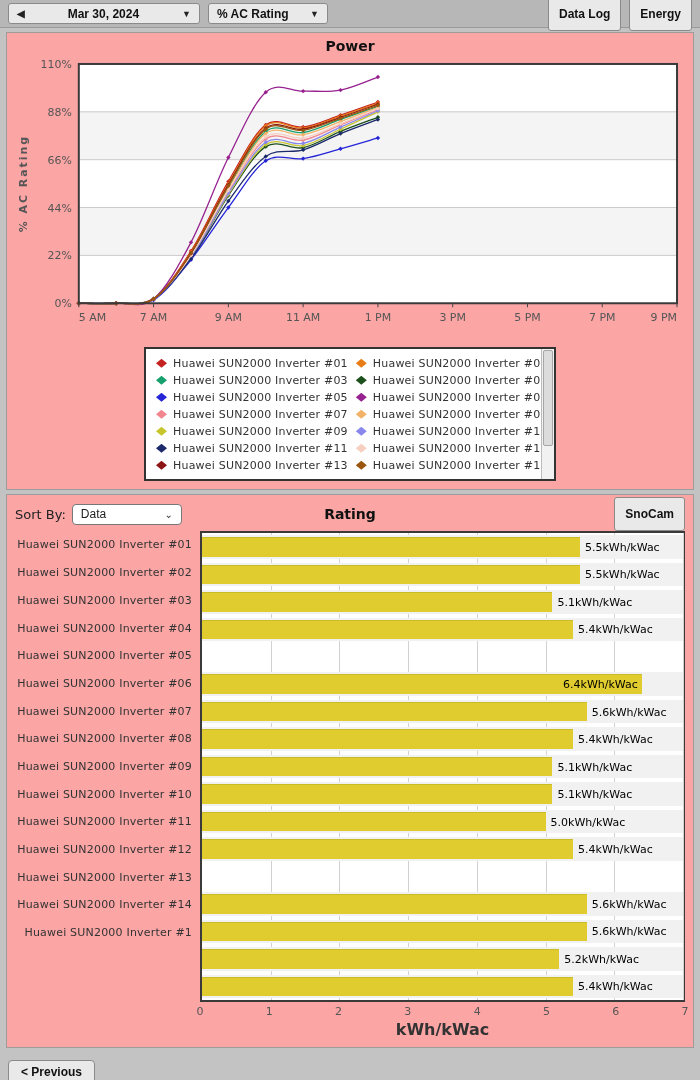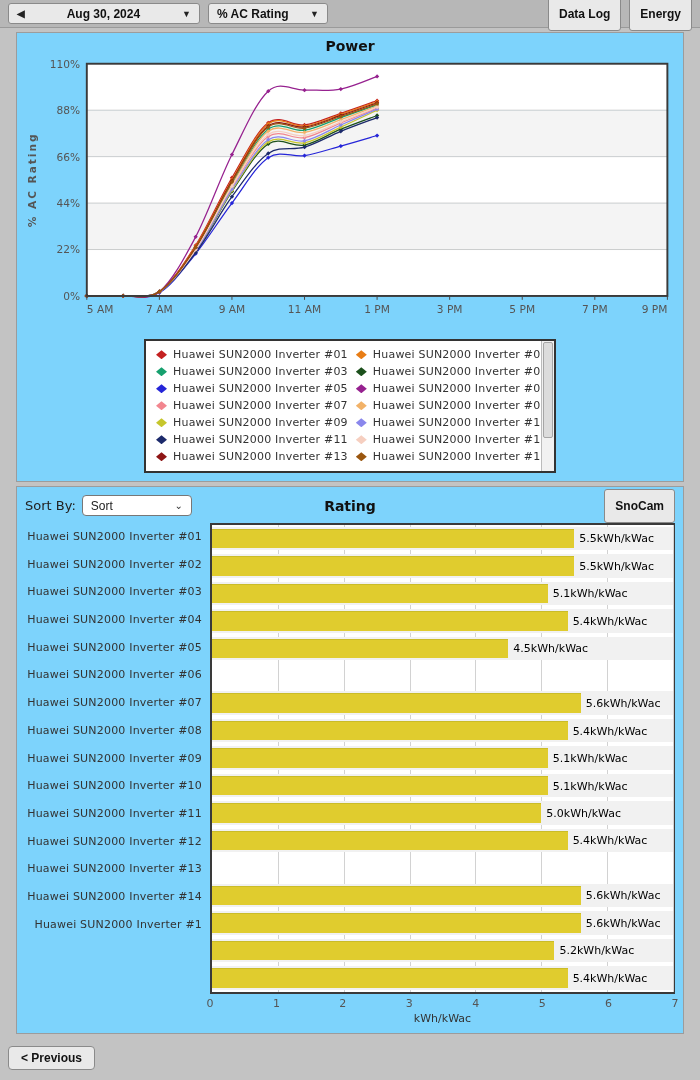--- a/index.html
+++ b/index.html
@@ -20,21 +20,21 @@
     display:flex; align-items:center; justify-content:center; cursor:pointer;
     font-family:"Liberation Sans",sans-serif;
   }
   .date-ctl { width:192px; justify-content:space-between; padding:2px 8px; }
   .metric-ctl { width:120px; justify-content:space-between; padding:2px 8px; }
   .tb-caret { font-size:9px; color:#222; }
   .tb-back { font-size:10px; color:#222; }
   .tb-spacer { flex:1; }
   
   .panel {
-    background:#7dd3fc; border:1px solid #9c9c9c; margin:4px 16px;
+    background:#fca5a5; border:1px solid #9c9c9c; margin:4px 6px;
   }
   .panel-power { padding:5px 4px 8px; }
   .chart-title { text-align:center; font-size:14px; font-weight:bold; color:#111; margin-bottom:2px; }
   .power-svg { display:block; width:100%; height:auto; }
   
   .legend-box {
     width:412px; margin:4px auto 0; background:#ffffff; border:2px solid #333;
     position:relative; padding:7px 18px 7px 10px;
   }
   .legend-grid { display:grid; grid-template-columns:1fr 1fr; row-gap:3px; column-gap:8px; }
@@ -86,36 +86,36 @@
   }
   .bar-value {
     position:absolute; top:50%; transform:translateY(-50%);
     font-size:11px; color:#000; white-space:nowrap;
   }
   .xaxis-row { display:flex; }
   .xaxis-spacer { width:185px; flex:0 0 185px; }
   .xaxis-ticks { flex:1; position:relative; height:17px; }
   .x-tick { position:absolute; transform:translateX(-50%); font-size:11px; color:#555; top:3px; }
   .xlabel-row { display:flex; }
-  .energy-xlabel { flex:1; text-align:center; font-size:11px; font-weight:normal; color:#333; padding-top:1px; }
+  .energy-xlabel { flex:1; text-align:center; font-size:16px; font-weight:bold; color:#333; padding-top:1px; }
   
   .footer { padding:8px 8px 10px; }
   .prev-btn {
     background:#e9e9e9; border:1px solid #8a8a8a; border-radius:4px;
     font-weight:bold; font-size:12px; color:#111; padding:4px 12px; cursor:pointer;
     font-family:"Liberation Sans",sans-serif;
   }
 </style>
 </head>
 <body>
 
 <div class="toolbar">
   <div class="tb-btn date-ctl">
     <span class="tb-back">◀</span>
-    <span>Aug 30, 2024</span>
+    <span>Mar 30, 2024</span>
     <span class="tb-caret">▼</span>
   </div>
   <div class="tb-btn metric-ctl">
     <span>% AC Rating</span>
     <span class="tb-caret">▼</span>
   </div>
   <div class="tb-spacer"></div>
   <button class="tb-btn">Data Log</button>
   <button class="tb-btn">Energy</button>
 </div>
@@ -361,21 +361,21 @@
     <div class="legend-scrollbar">
       <div class="legend-thumb"></div>
     </div>
   </div>
 </section>
 
 <section class="panel panel-energy">
   <div class="energy-header">
     <span class="sortby-label">Sort By:</span>
     <div class="sort-select">
-      <span>Sort</span>
+      <span>Data</span>
       <span class="sort-caret">⌄</span>
     </div>
     <h2 class="energy-title">Rating</h2>
     <button class="tb-btn snocam-btn">SnoCam</button>
   </div>
   <div class="bars-wrap">
     <div class="bar-labels" id="bar-labels">
         <div class="bar-label-row">Huawei SUN2000 Inverter #01</div>
         <div class="bar-label-row">Huawei SUN2000 Inverter #02</div>
         <div class="bar-label-row">Huawei SUN2000 Inverter #03</div>
@@ -413,24 +413,24 @@
         <div class="bar-row" style="top: 11.7647%; height: 5.88235%;">
           <div class="row-band"></div>
           <div class="energy-bar" style="width: 72.8571%; background: rgb(224, 204, 46);"></div>
           <div class="bar-value" style="left: calc(72.8571% + 5px);">5.1kWh/kWac</div>
         </div>
         <div class="bar-row" style="top: 17.6471%; height: 5.88235%;">
           <div class="row-band"></div>
           <div class="energy-bar" style="width: 77.1429%; background: rgb(224, 204, 46);"></div>
           <div class="bar-value" style="left: calc(77.1429% + 5px);">5.4kWh/kWac</div>
         </div>
-        <div class="bar-row" style="top: 23.5294%; height: 5.88235%;">
-          <div class="row-band"></div>
-          <div class="energy-bar" style="width: 64.2857%; background: rgb(224, 204, 46);"></div>
-          <div class="bar-value" style="left: calc(64.2857% + 5px);">4.5kWh/kWac</div>
+        <div class="bar-row" style="top: 29.4118%; height: 5.88235%;">
+          <div class="row-band"></div>
+          <div class="energy-bar" style="width: 91.4286%; background: rgb(224, 204, 46);"></div>
+          <div class="bar-value" style="left: calc(91.4286% - 4px); transform: translate(-100%, -50%);">6.4kWh/kWac</div>
         </div>
         <div class="bar-row" style="top: 35.2941%; height: 5.88235%;">
           <div class="row-band"></div>
           <div class="energy-bar" style="width: 80%; background: rgb(224, 204, 46);"></div>
           <div class="bar-value" style="left: calc(80% + 5px);">5.6kWh/kWac</div>
         </div>
         <div class="bar-row" style="top: 41.1765%; height: 5.88235%;">
           <div class="row-band"></div>
           <div class="energy-bar" style="width: 77.1429%; background: rgb(224, 204, 46);"></div>
           <div class="bar-value" style="left: calc(77.1429% + 5px);">5.4kWh/kWac</div>

